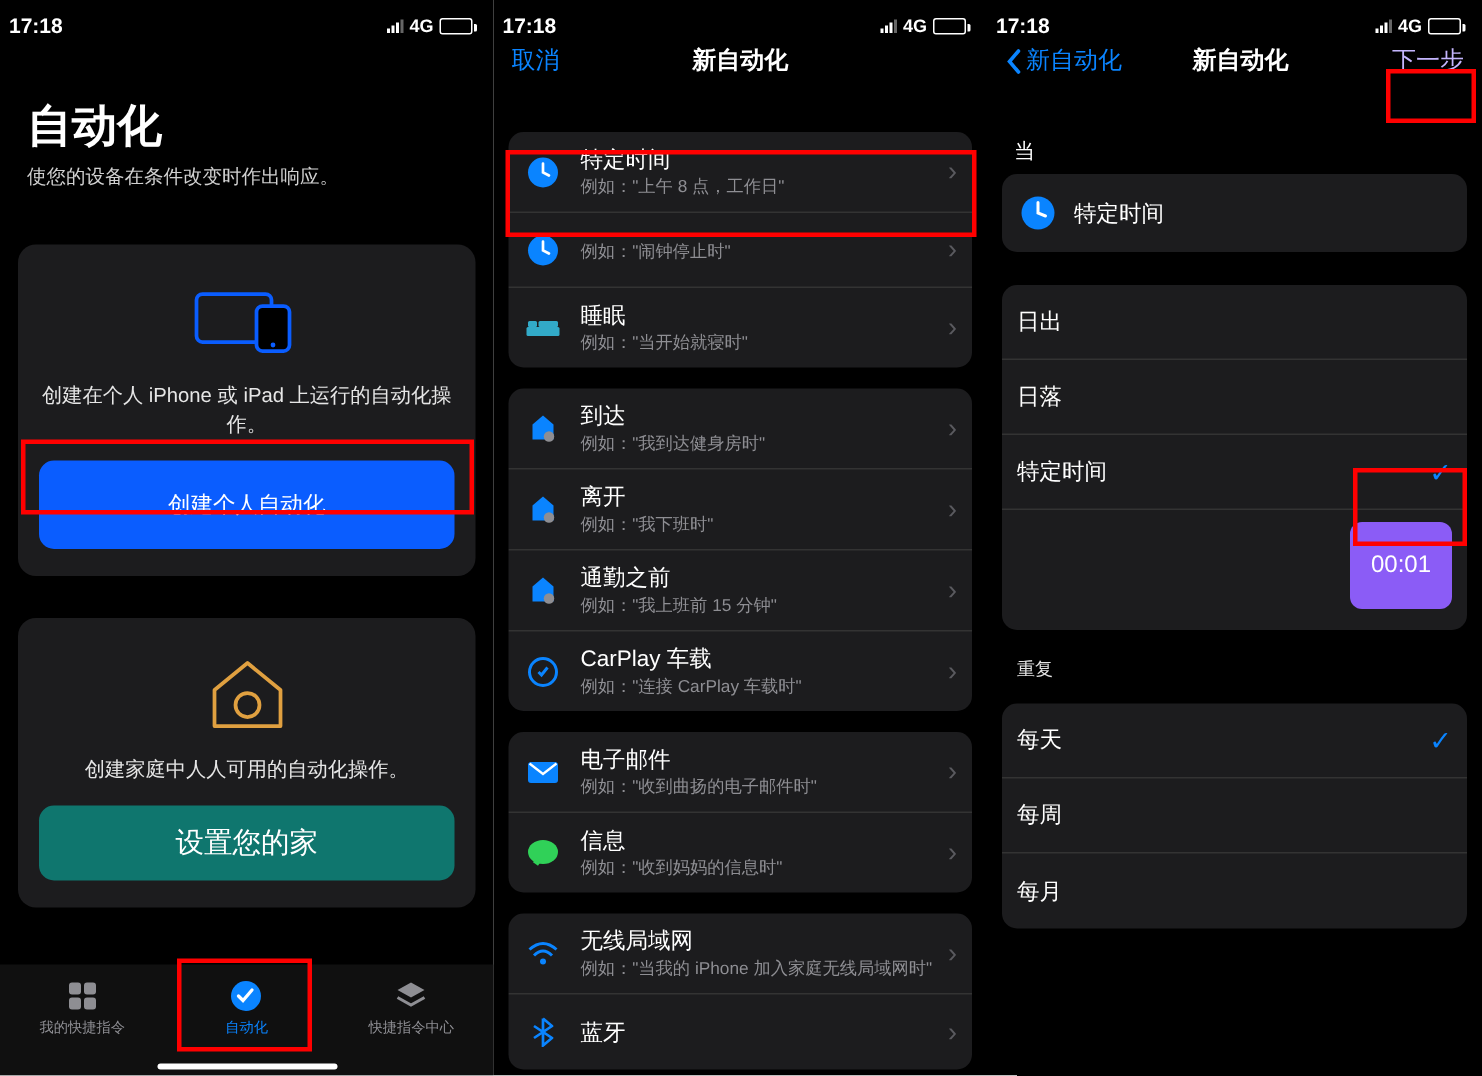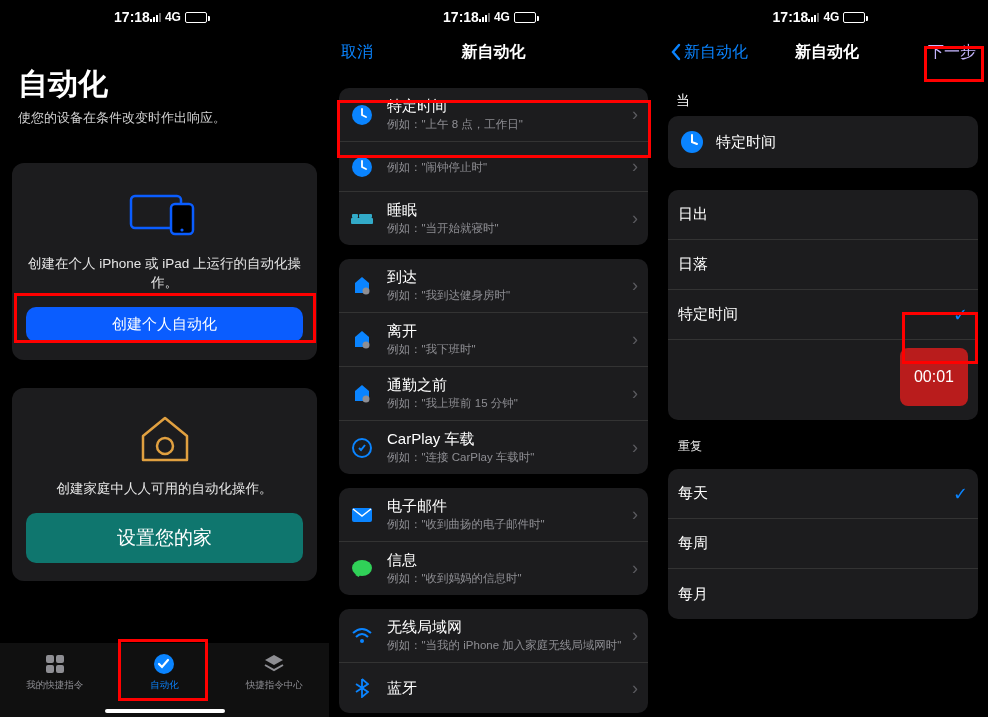--- a/index.html
+++ b/index.html
@@ -19,21 +19,21 @@
     overflow: hidden;
   }
   .p1 { width: 329px; }
   .p2 { width: 329px; }
   .p3 { width: 330px; }
 
   
   .status {
     display: flex;
     align-items: center;
-    justify-content: center;
+    justify-content: space-between;
     height: 30px;
     padding: 4px 14px 0 6px;
     font-size: 14px;
     font-weight: 600;
   }
   .status .right { display:flex; align-items:center; gap:4px; font-size:12px; }
   .battery {
     width: 22px; height: 11px; border:1px solid #fff; border-radius:2px; position:relative;
   }
   .battery::after { content:""; position:absolute; right:-4px; top:3px; width:2px; height:5px; background:#fff; border-radius:0 1px 1px 0;}
@@ -48,41 +48,41 @@
   .p1 h1 { font-size: 30px; font-weight:700; }
   .p1 .subtitle { font-size:13px; color:#d0d0d0; margin-top:4px; }
   .card {
     background:#1c1c1e; border-radius:12px; margin:28px 12px 0 12px; padding:16px 14px 18px 14px;
     text-align:center;
   }
   .card .iconwrap { height:70px; display:flex; align-items:center; justify-content:center; }
   .card .desc { font-size:13.5px; color:#e6e6e6; margin:6px 0 14px 0; line-height:1.4;}
   .btn-primary {
     background:#0a5dff; color:#fff; border:none; border-radius:10px;
-    width:100%; padding:8px 0; font-size:15px; font-weight:500;
+    width:100%; padding:20px 0; font-size:15px; font-weight:500;
   }
   .btn-orange {
     background:#0f766e; color:#fff; border:none; border-radius:10px;
     width:100%; padding:12px 0; font-size:19px; font-weight:500;
   }
   .hl-red { position:absolute; border:3px solid #f00; pointer-events:none; }
 
   
   .tabbar {
     position:absolute; bottom:0; left:0; right:0; height:74px;
     background:#101010; display:flex; justify-content:space-around; align-items:flex-start;
     padding-top:8px;
   }
   .tab { display:flex; flex-direction:column; align-items:center; gap:2px; color:#8e8e93; font-size:9.5px; width:80px;font-family:Liberation Mono, monospace;}
   .tab.active { color:#0a84ff; }
   .tab .ticon { width:26px; height:26px; display:flex; align-items:center; justify-content:center;}
   .home-ind { position:absolute; bottom:4px; left:50%; transform:translateX(-50%); width:120px; height:4px; border-radius:3px; background:#fff;}
 
   
-  .navbar { display:flex; align-items:center; justify-content:space-between; height:44px; padding:0 12px; font-size:16px;}
+  .navbar { display:flex; align-items:flex-start; justify-content:space-between; height:44px; padding:0 12px; font-size:16px;}
   .navbar .left { color:#0a84ff; font-size:16px; display:flex; align-items:center; gap:3px;}
   .navbar .center { font-weight:600; font-size:16px; }
   .navbar .right { color:#c4b5fd; font-size:16px; }
   .navbar .left, .navbar .right { min-width:70px; }
   .navbar .right { text-align:right; }
 
   
   .group { margin:14px 10px 0 10px; background:#1c1c1e; border-radius:10px; overflow:hidden;}
   .row {
     display:flex; align-items:center; padding:9px 10px; min-height:50px; position:relative;
@@ -94,21 +94,21 @@
   .row .t1 { font-size:15px; color:#fff; }
   .row .t2 { font-size:11.5px; color:#8e8e93; margin-top:1px;}
   .row .chev { color:#5a5a5f; font-size:18px; margin-left:6px;}
   .row .check { color:#0a84ff; font-size:18px; }
 
   .section-label { font-size:14px; color:#fff; margin:18px 18px 2px 18px;}
   .section-label.small { font-size:12px; color:#e5e5e5; margin:18px 18px 2px 20px;}
 
   .static-row { background:#1c1c1e; border-radius:10px; margin:6px 10px 0 10px; padding:14px 12px; display:flex; align-items:center; gap:12px;}
   .time-row { justify-content:flex-end; padding:8px 10px 14px 10px;}
-  .time-box { background:#b91c1c; border-radius:8px; padding:20px 14px; font-size:16px; color:#fff;}
+  .time-box { background:#8b5cf6; border-radius:8px; padding:20px 14px; font-size:16px; color:#fff;}
 
   
   svg { display:block; }
 </style>
 </head>
 <body>
 
 <div class="phone p1">
   <div class="status">
     <span>17:18</span>

